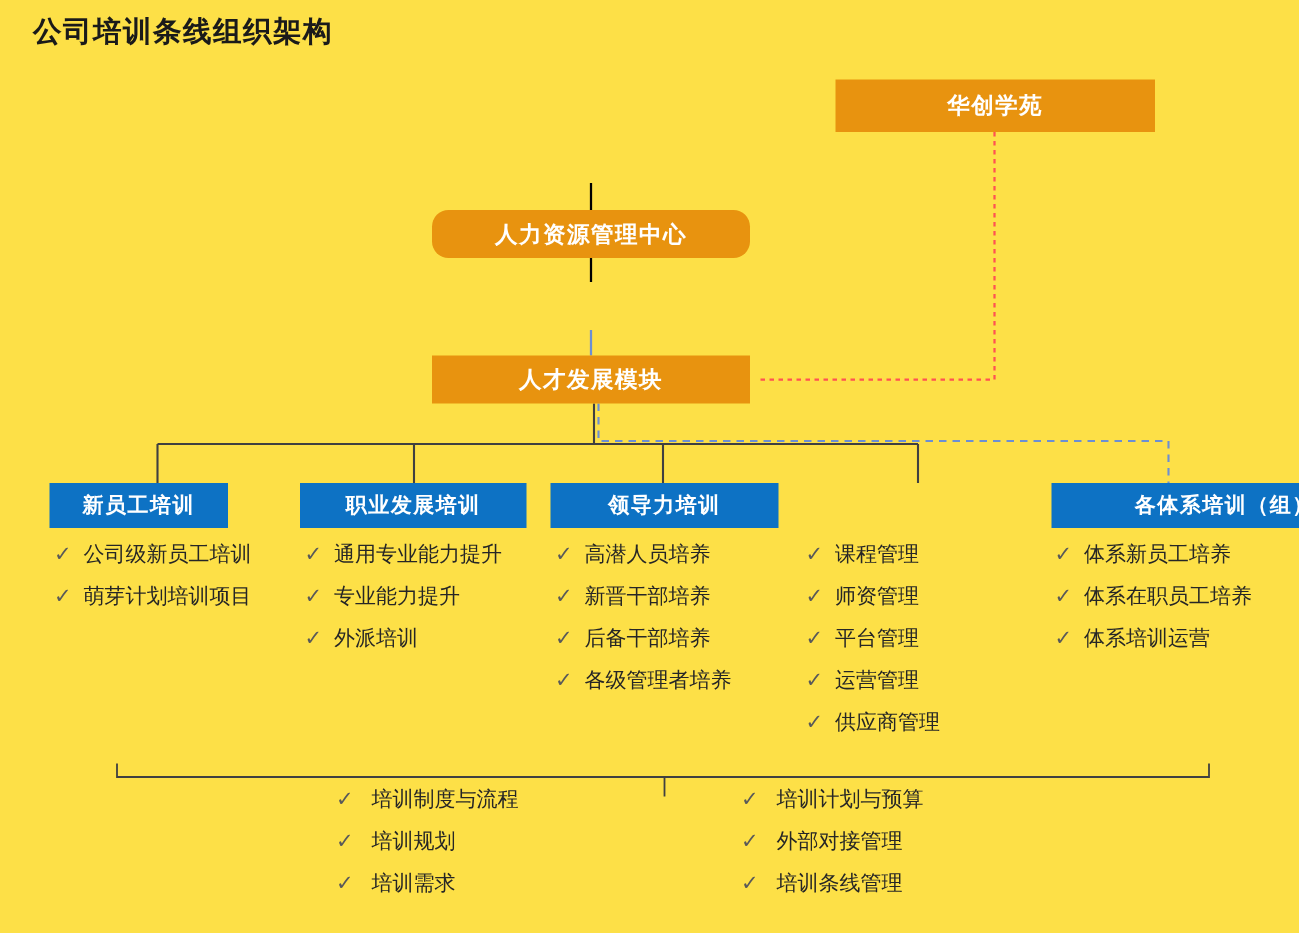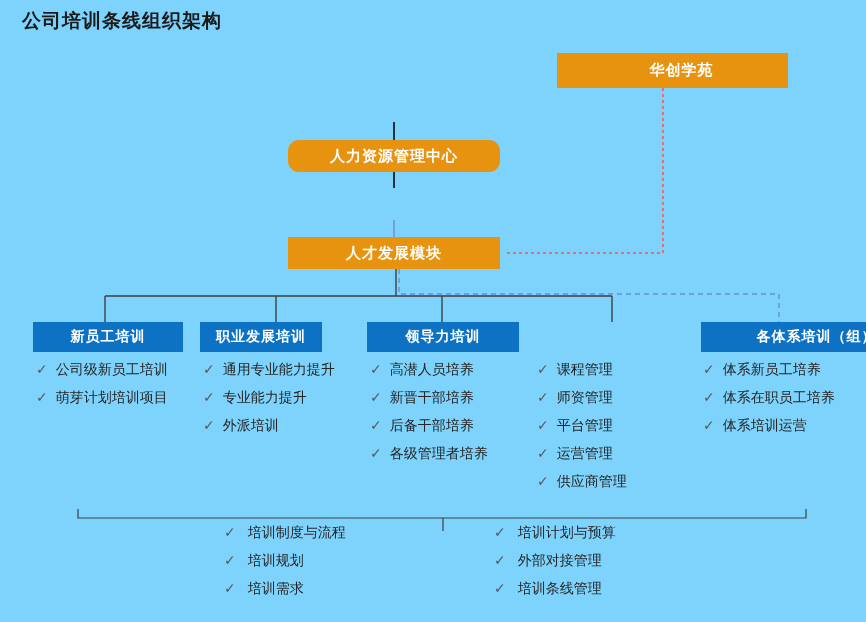--- a/index.html
+++ b/index.html
@@ -1,33 +1,33 @@
 <!DOCTYPE html>
 <html><head>
 <meta charset="utf-8">
 <style>
   html,body{margin:0;padding:0;background:#fff;}
-  #canvas{position:relative;width:866px;height:622px;background:#7dd3fc;overflow:hidden;
+  #canvas{position:relative;width:866px;height:622px;background:#fde047;overflow:hidden;
           font-family:"Liberation Sans","DejaVu Sans",sans-serif;}
   #wires{position:absolute;left:0;top:0;z-index:0;}
   .title{position:absolute;left:22px;top:8px;font-size:19px;font-weight:bold;color:#1a1a1a;letter-spacing:1px;}
   .obox{position:absolute;background:#E8930F;color:#ffffff;font-weight:bold;font-size:15px;
         display:flex;align-items:center;justify-content:center;z-index:2;letter-spacing:1px;}
   .bbox{position:absolute;background:#0D72C4;color:#ffffff;font-weight:bold;font-size:14px;
         display:flex;align-items:center;justify-content:center;z-index:2;top:322px;height:30px;letter-spacing:1px;}
   .list{position:absolute;z-index:2;}
   .li{display:flex;align-items:flex-start;height:28px;font-size:14px;color:#262626;}
   .chk{color:#595959;margin-right:8px;font-size:14px;}
   .flist .li .chk{margin-right:12px;}
-  .b-academy{left:557px;top:53px;width:213px;height:35px;padding-left:18px;}
+  .b-academy{left:557px;top:53px;width:213px;height:35px;}
   .b-chain0{left:288px;top:90px;width:212px;height:32px;}
   .b-chain1{left:288px;top:140px;width:212px;height:32px;border-radius:11px;}
   .b-chain2{left:288px;top:188px;width:212px;height:32px;}
   .b-chain3{left:288px;top:237px;width:212px;height:32px;}
-  .c0{left:33px;width:150px;font-family:Liberation Serif, serif;}  .c1{left:200px;width:122px;}
+  .c0{left:33px;width:119px;font-family:Liberation Serif, serif;}  .c1{left:200px;width:151px;}
   .c2{left:367px;width:152px;} .c3{left:533px;width:152px;}
   .c4{left:701px;width:157px;padding-left:37px;}
   .l0{left:36px;top:361px;}  .l1{left:203px;top:361px;}
   .l2{left:370px;top:361px;} .l3{left:537px;top:361px;}
   .l4{left:703px;top:361px;}
   .f0{left:224px;top:524px;} .f1{left:494px;top:524px;}
 </style>
 </head>
 <body>
 

